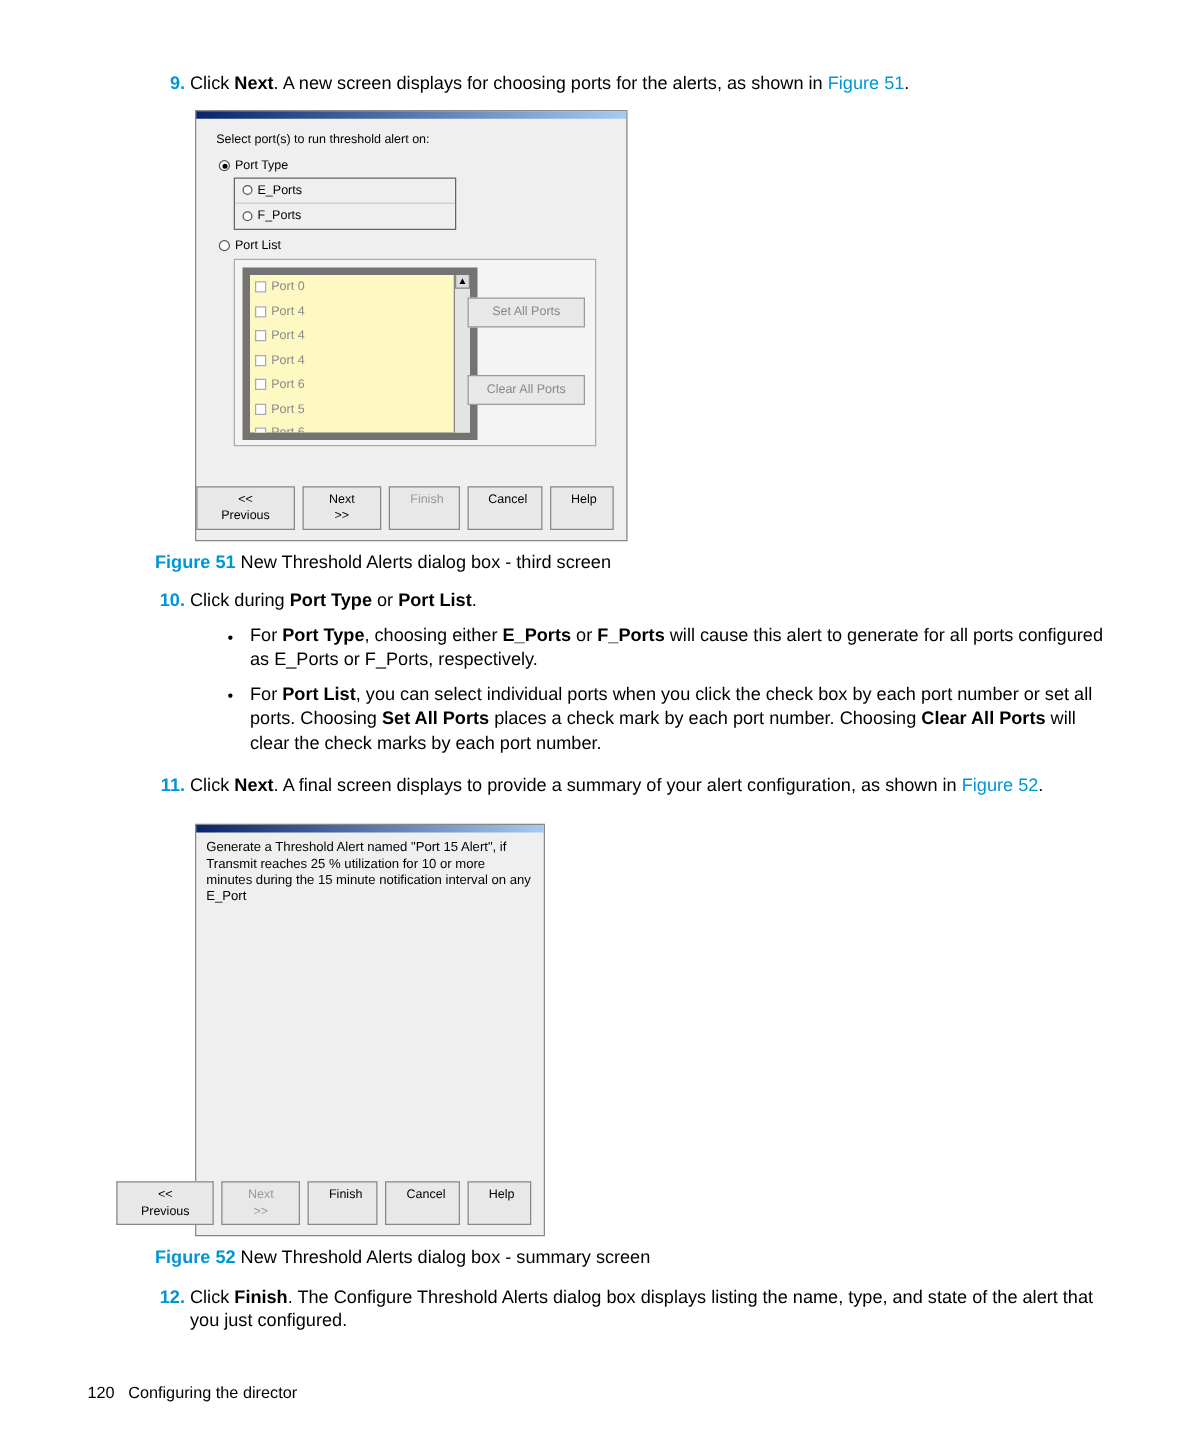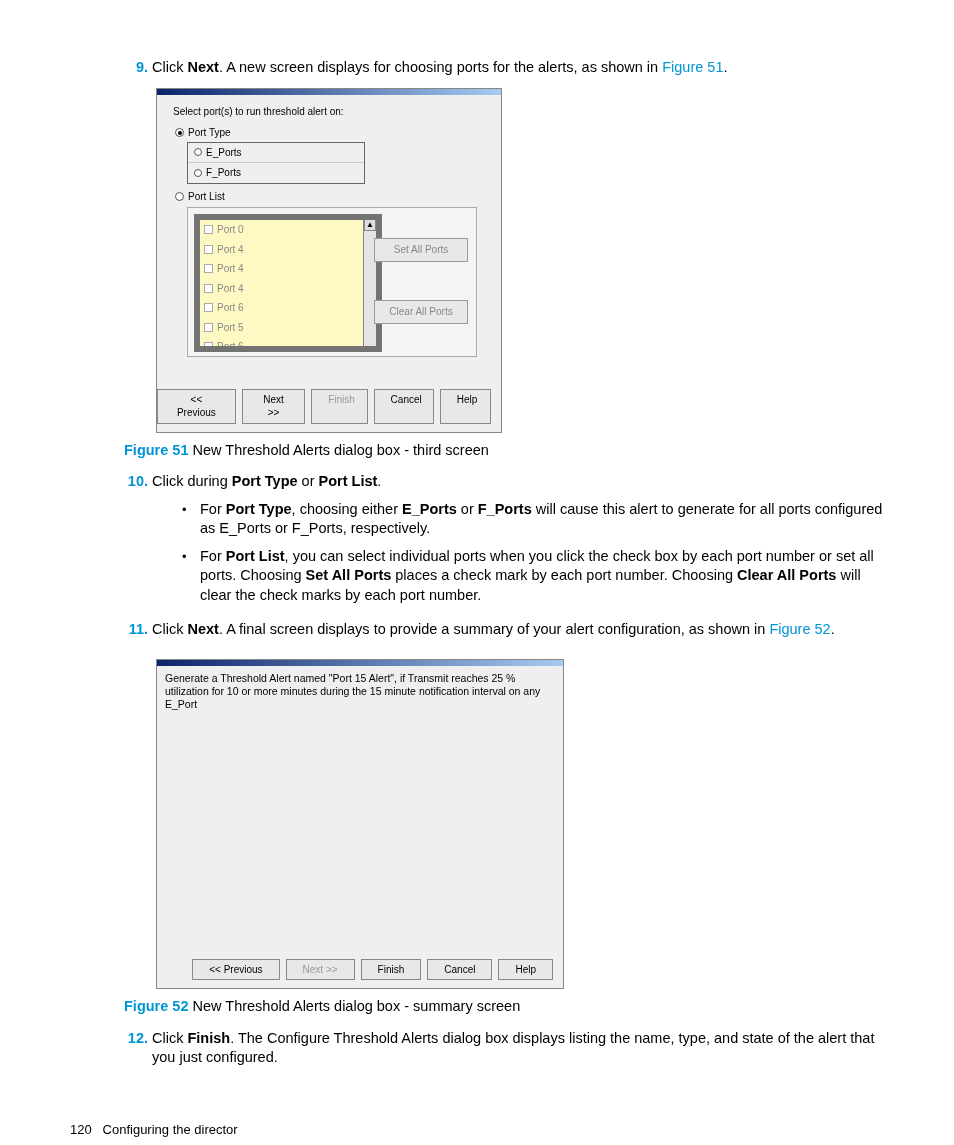--- a/index.html
+++ b/index.html
@@ -26,21 +26,21 @@
   ul.sub li::before { content: "•"; min-width: 18px; font-size: 13px; padding-top:1px;}
   .dialog1, .dialog2 {
     border: 1px solid #888;
     background: #efefef;
     font-family: Tahoma, Arial, sans-serif;
     font-size: 10px;
     color: #000;
     margin-left: 20px;
   }
   .dialog1 { width: 346px; height: 345px; position: relative; }
-  .dialog2 { width: 408px; height: 330px; position: relative; margin-top: 20px; }
+  .dialog2 { width: 280px; height: 330px; position: relative; margin-top: 20px; }
   .titlebar { height: 6px; background: linear-gradient(90deg,#0a246a,#a6caf0); }
   .d1-body { padding: 10px 16px 0 16px; }
   .d1-label { margin-bottom: 8px; font-size:10px;}
   .radio-row { display: flex; align-items: center; gap: 4px; margin: 2px 0 2px 2px; font-size:10px;}
   .radio { width: 9px; height: 9px; border: 1px solid #555; border-radius: 50%; background:#fff; display:inline-flex; align-items:center; justify-content:center;}
   .radio.on::after { content:""; width:4px; height:4px; background:#000; border-radius:50%;}
   .typebox { border:1px solid #666; margin: 2px 0 6px 14px; width: 178px; }
   .typebox .opt { padding: 3px 6px; border-bottom:1px solid #ccc; display:flex; align-items:center; gap:4px; font-size:10px;}
   .typebox .opt:last-child{border-bottom:none;}
   .small-radio { width:8px;height:8px;border:1px solid #555;border-radius:50%;background:#fff;}
@@ -49,21 +49,21 @@
   .pl-scroll { position:absolute; right:-1px; top:-1px; width:14px; height:140px; border-left:1px solid #888; background:#e4e4e4;}
   .pl-scroll .arr { width:12px;height:12px;background:#ddd;border:1px solid #888;position:absolute;left:0;font-size:8px;text-align:center;line-height:10px;}
   .pl-scroll .arr.up{top:0;} .pl-scroll .arr.dn{bottom:0;}
   .pl-row{display:flex;align-items:center;gap:4px;padding:3px 4px;font-size:10px;color:#888;}
   .chk{width:9px;height:9px;border:1px solid #aaa;background:#fff;}
   .side-btn{position:absolute;right:8px;width:94px;height:24px;border:1px solid #999;background:#e8e8e8;font-size:10px;color:#888;display:flex;align-items:center;justify-content:center;}
   .btn-row{position:absolute;bottom:8px;right:10px;display:flex;gap:6px;}
   .dbtn{border:1px solid #888;background:#e8e8e8;padding:3px 16px;font-size:10px;min-width:50px;text-align:center;}
   .dbtn.dis{color:#999;}
   .d2-text{padding:6px 8px;font-size:10.5px;line-height:1.25;}
-  .footer{position:absolute;bottom:6px;left:70px;font-size:13px;}
+  .footer{position:absolute;bottom:22px;left:70px;font-size:13px;}
   .step9 .step-num{min-width:28px;margin-left:54px;}
   .step-indent{margin-left:54px;}
 </style>
 </head>
 <body>
 
 <div class="step step9">
   <div class="step-num">9.</div>
   <div class="step-body">
     <span>Click </span><span class="bold">Next</span><span>. A new screen displays for choosing ports for the alerts, as shown in </span><span class="link">Figure 51</span><span>.</span>

